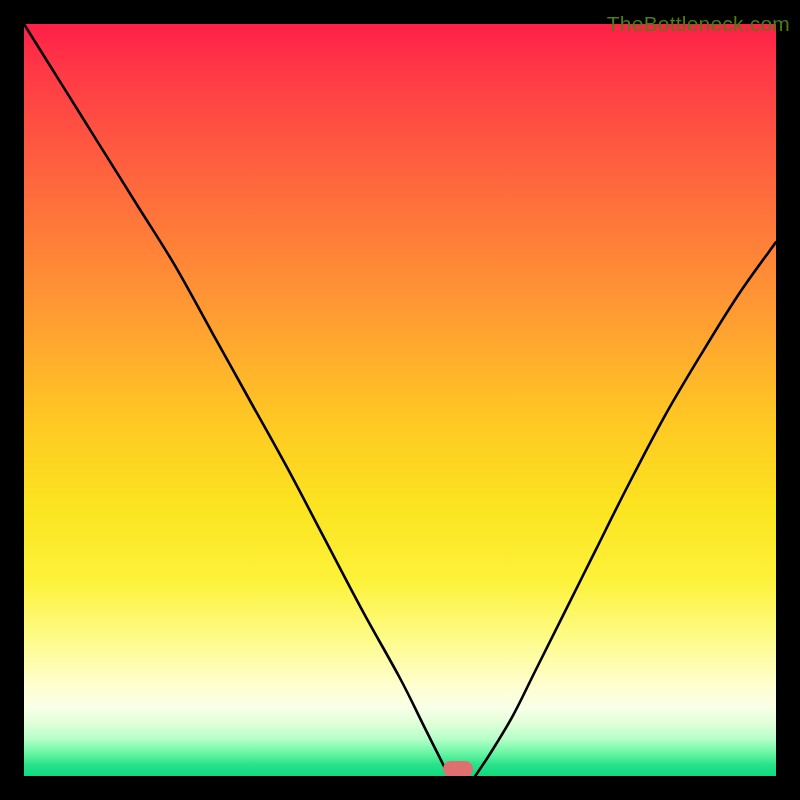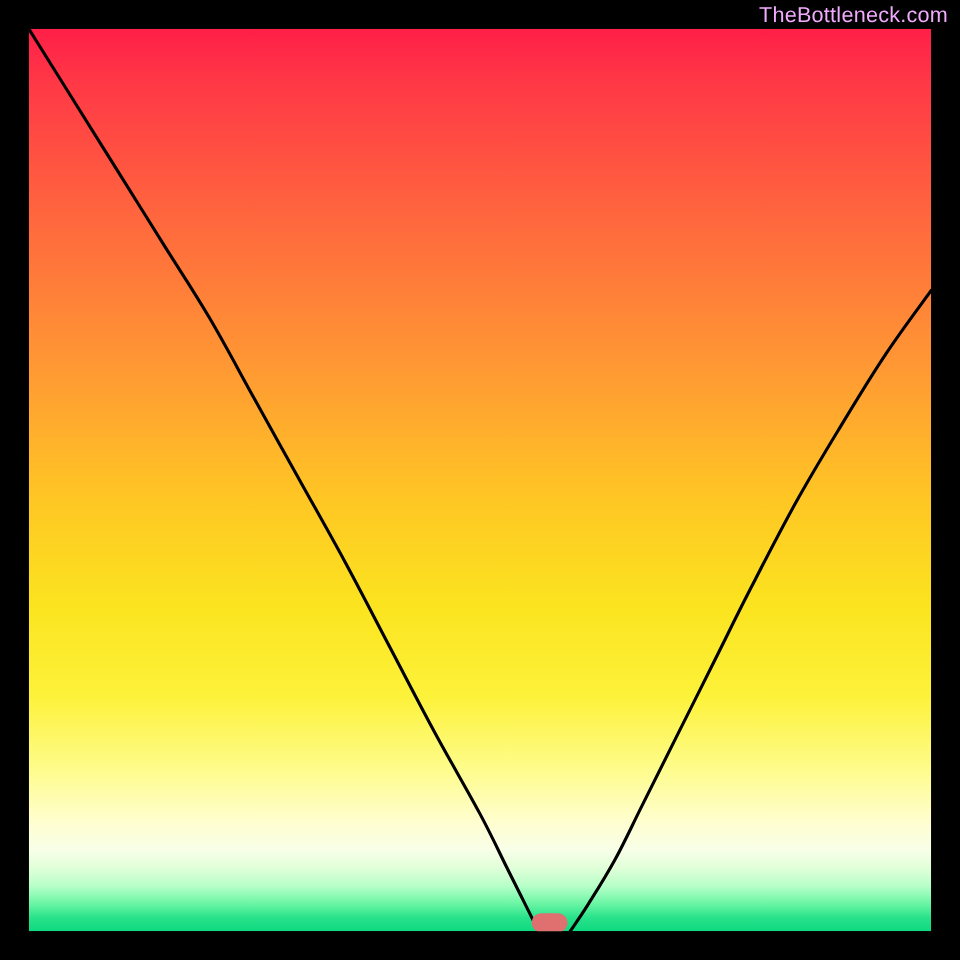--- a/index.html
+++ b/index.html
@@ -56,25 +56,25 @@
     width: 100%;
     height: 100%;
   }
   .marker {
     position: absolute;
     background: #e07070;
     border-radius: 8px;
   }
   .watermark {
     position: absolute;
-    top: 2px;
+    top: 12px;
     right: 10px;
     font-family: Arial, Helvetica, sans-serif;
-    font-size: 18px;
-    color: #f0abfc;
+    font-size: 21px;
+    color: #4d7c0f;
     letter-spacing: 0.2px;
     user-select: none;
   }
 </style>
 </head>
 <body>
 
 <div class="frame">
 
   <div class="plot-area">

